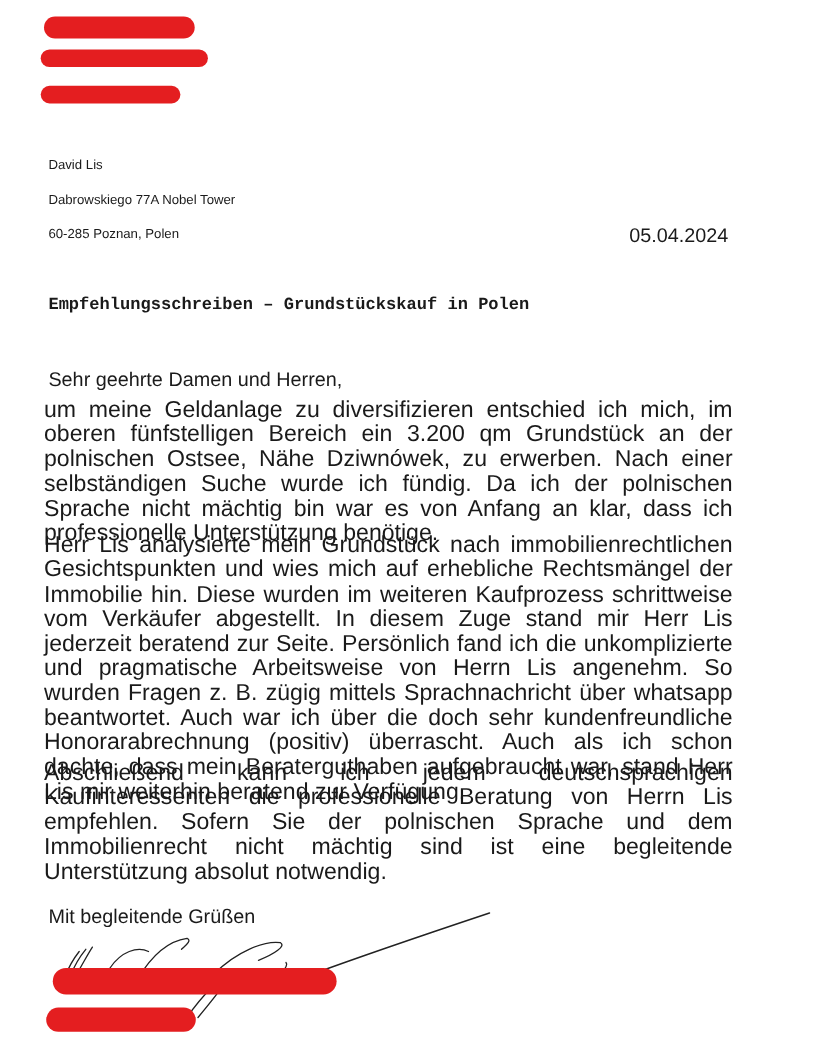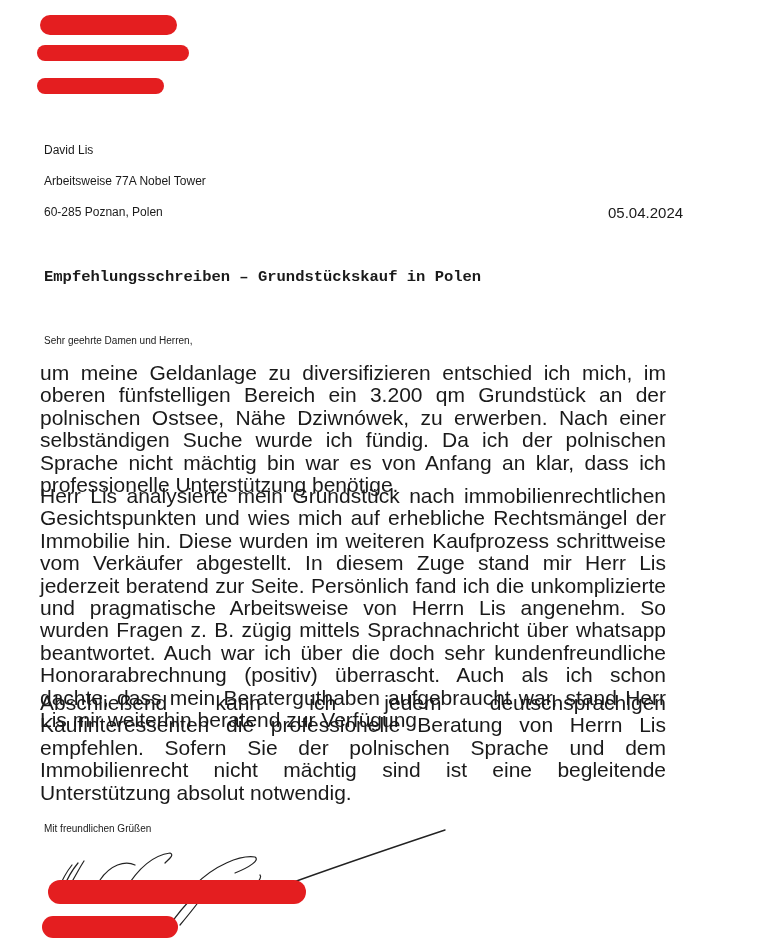--- a/index.html
+++ b/index.html
@@ -1,52 +1,52 @@
 <!DOCTYPE html>
 <html><head>
 <meta charset="utf-8">
 <style>
   html, body { margin:0; padding:0; background:#ffffff; }
   body { width:760px; height:945px; position:relative; overflow:hidden;
          font-family:"Liberation Sans", sans-serif; color:#1a1a1a; }
   .redact { position:absolute; background:#e41e20; border-radius:12px; }
-  .line { position:absolute; left:44px; font-size:10px; white-space:nowrap; }
+  .line { position:absolute; left:44px; font-size:18px; white-space:nowrap; }
   .addr { font-size:12px; }
-  .date { position:absolute; left:608px; top:204px; font-size:15px;text-align:center; }
+  .date { position:absolute; left:572px; top:204px; font-size:18px;text-align:center; }
   .subject { position:absolute; left:44px; top:268px; font-size:15.5px; font-weight:bold;font-family:Liberation Mono, monospace; }
   .para { position:absolute; left:40px; width:626px; font-size:21px; line-height:22.4px;
           text-align:justify; text-align-last:left; }
   .sig-svg { position:absolute; left:40px; top:825px; }
 </style>
 </head>
 <body>
 
 <div>
   <div class="redact" style="left:40px;top:15px;width:137px;height:20px;"></div>
   <div class="redact" style="left:37px;top:45px;width:152px;height:16px;"></div>
   <div class="redact" style="left:37px;top:78px;width:127px;height:16px;"></div>
 </div>
 
 <div>
   <div class="line addr" style="top:143px;">David Lis</div>
-  <div class="line addr" style="top:174px;">Arbeitsweise 77A Nobel Tower</div>
+  <div class="line addr" style="top:174px;">Dabrowskiego 77A Nobel Tower</div>
   <div class="line addr" style="top:205px;">60-285 Poznan, Polen</div>
 </div>
 
 <div class="date">05.04.2024</div>
 
 <div class="subject">Empfehlungsschreiben – Grundstückskauf in Polen</div>
 
 <div class="line" style="top:335px;">Sehr geehrte Damen und Herren,</div>
 
 <div class="para" style="top:362px;">um meine Geldanlage zu diversifizieren entschied ich mich, im oberen fünfstelligen Bereich ein 3.200 qm Grundstück an der polnischen Ostsee, Nähe Dziwnówek, zu erwerben. Nach einer selbständigen Suche wurde ich fündig. Da ich der polnischen Sprache nicht mächtig bin war es von Anfang an klar, dass ich professionelle Unterstützung benötige.</div>
 <div class="para" style="top:485px;">Herr Lis analysierte mein Grundstück nach immobilienrechtlichen Gesichtspunkten und wies mich auf erhebliche Rechtsmängel der Immobilie hin. Diese wurden im weiteren Kaufprozess schrittweise vom Verkäufer abgestellt. In diesem Zuge stand mir Herr Lis jederzeit beratend zur Seite. Persönlich fand ich die unkomplizierte und pragmatische Arbeitsweise von Herrn Lis angenehm. So wurden Fragen z. B. zügig mittels Sprachnachricht über whatsapp beantwortet. Auch war ich über die doch sehr kundenfreundliche Honorarabrechnung (positiv) überrascht. Auch als ich schon dachte, dass mein Beraterguthaben aufgebraucht war, stand Herr Lis mir weiterhin beratend zur Verfügung.</div>
 <div class="para" style="top:692px;">Abschließend kann ich jedem deutschsprachigen Kaufinteressenten die professionelle Beratung von Herrn Lis empfehlen. Sofern Sie der polnischen Sprache und dem Immobilienrecht nicht mächtig sind ist eine begleitende Unterstützung absolut notwendig.</div>
 
-<div class="line" style="top:823px;">Mit freundlichen Grüßen</div>
+<div class="line" style="top:823px;">Mit begleitende Grüßen</div>
 
 <svg class="sig-svg" width="420" height="120" viewBox="0 0 420 120">
   <g fill="none" stroke="#222" stroke-width="1.2" stroke-linecap="round">
     <path d="M18 65 C22 55 28 45 32 40 M24 62 C28 52 33 44 38 38 M30 60 C36 50 40 42 44 36"></path>
     <path d="M60 55 C70 40 85 35 95 40"></path>
     <path d="M85 65 C100 40 115 30 130 28 C135 30 128 35 125 38"></path>
     <path d="M155 60 C175 40 200 30 215 32 C220 35 210 42 195 48"></path>
     <path d="M215 60 C220 55 222 52 220 50"></path>
     <path d="M130 100 C140 85 150 75 155 70 M140 100 C150 88 158 78 162 72"></path>
     <path d="M240 62 C300 40 360 20 405 5" stroke-width="1.4"></path>

